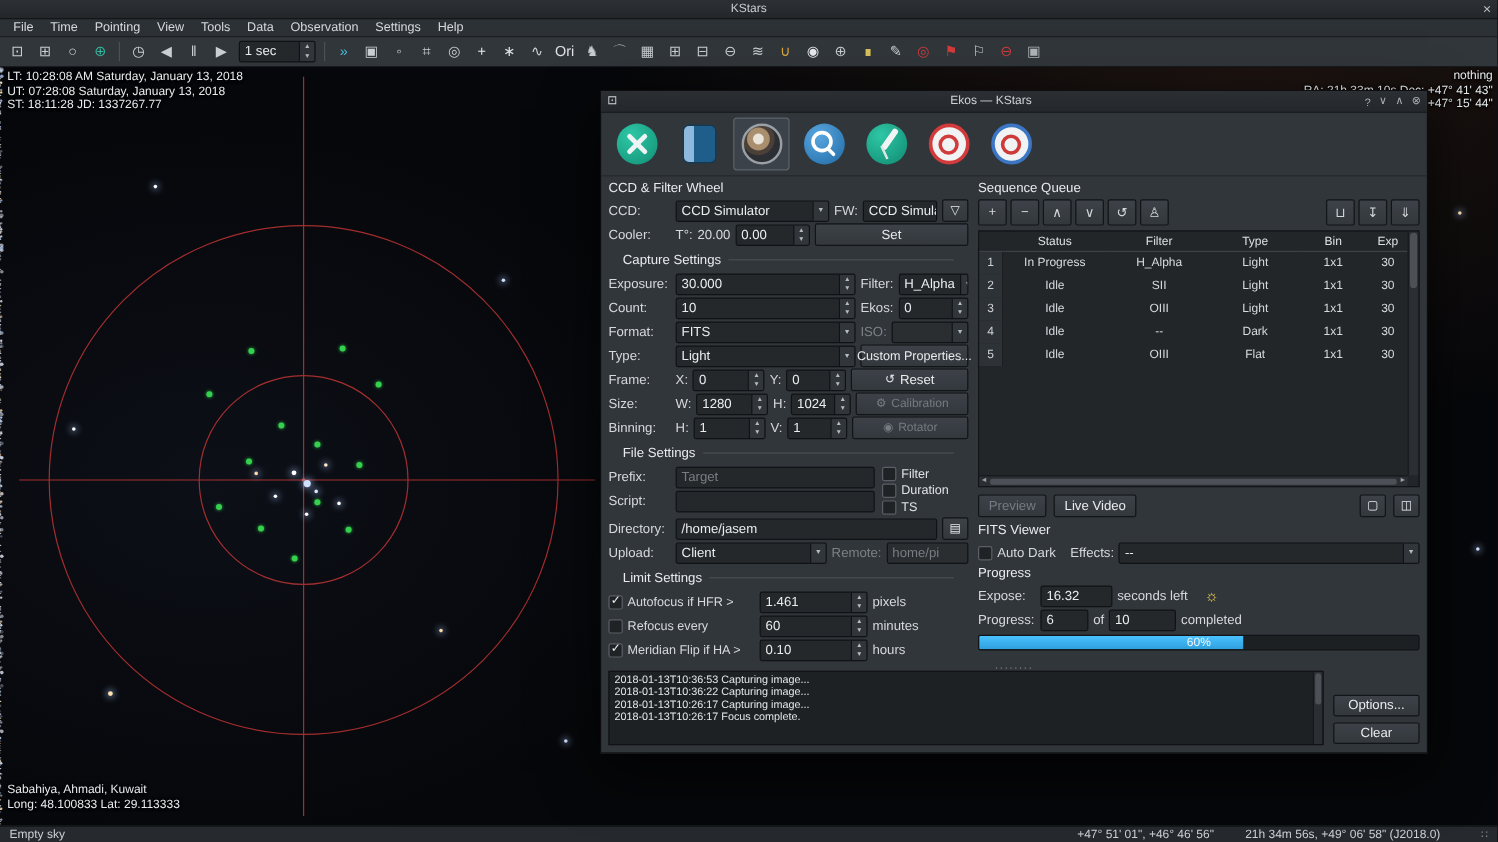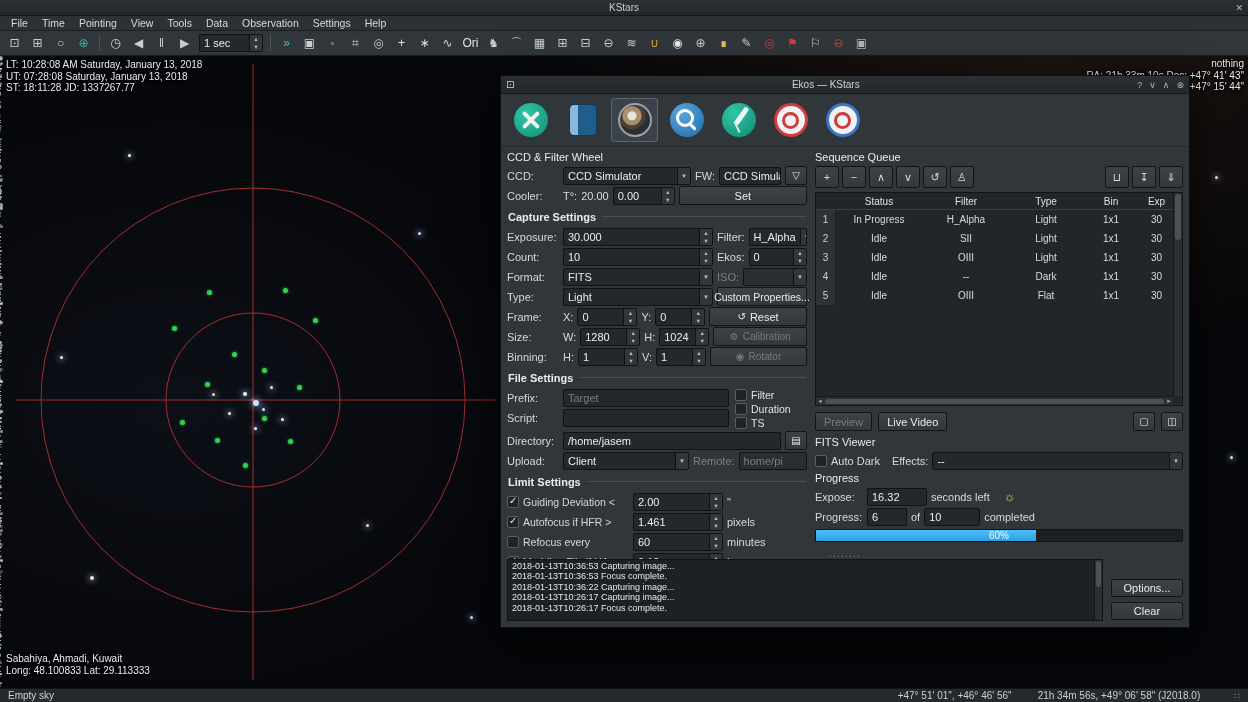--- a/index.html
+++ b/index.html
@@ -69,21 +69,21 @@
 .mi-align::before{content:"";width:11px;height:11px;border:3px solid #cc3a3a;border-radius:50%}
 
 .content{flex:1;display:flex;gap:8px;padding:3px 6px 0;min-height:0}
 .leftcol{width:300px;flex:none;display:flex;flex-direction:column}
 .rightcol{flex:1;min-width:0;display:flex;flex-direction:column}
 .gtitle{color:#e9ebed;margin:1px 0 3px;flex:none}
 .frow{display:flex;align-items:center;gap:4px;height:19px;margin-bottom:1px;flex:none}
 .lab{width:52px;flex:none;color:#d6d9dc;white-space:nowrap}
 .il{color:#d6d9dc;flex:none;white-space:nowrap}
 .spacer{flex:1}
-.sect{display:flex;align-items:center;gap:6px;font-weight:bold;color:#e9ebed;height:17px;margin:2px 1px;flex:none}
+.sect{display:flex;align-items:center;gap:6px;font-weight:normal;color:#e9ebed;height:17px;margin:2px 12px;flex:none}
 .sect::after{content:"";flex:1;height:1px;background:#484e54}
 
 .field,.spin,.combo{background:#24282b;border:1px solid #101315;border-radius:2px;height:18px;
   display:flex;align-items:center;color:#eaedef;overflow:hidden;flex:none}
 .field{padding:0 4px}
 .spin .sval{flex:1;padding:0 4px;white-space:nowrap}
 .sbtns{width:13px;align-self:stretch;border-left:1px solid #101315;background:#31363b;
   display:flex;flex-direction:column;flex:none}
 .sbtns i{flex:1;font-style:normal;font-size:5.5px;line-height:8px;text-align:center;color:#b7bcc1}
 .combo .cval{flex:1;padding:0 4px;white-space:nowrap}
@@ -955,32 +955,20 @@
         <span class="il" style="color:#7b8186">Remote:</span>
         <span class="field dis flex1">
           <span class="placeholder">home/pi</span>
         </span>
       </div>
 
       <div class="sect">Limit Settings</div>
 
       <div class="frow">
         <span class="chkbox checked"></span>
-        <span class="llab">Guiding Deviation &lt;</span>
-        <span class="spin w90">
-          <span class="sval">2.00</span>
-          <span class="sbtns">
-              <i>▲</i>
-              <i>▼</i>
-            </span>
-        </span>
-        <span class="il">"</span>
-      </div>
-      <div class="frow">
-        <span class="chkbox checked"></span>
         <span class="llab">Autofocus if HFR &gt;</span>
         <span class="spin w90">
           <span class="sval">1.461</span>
           <span class="sbtns">
               <i>▲</i>
               <i>▼</i>
             </span>
         </span>
         <span class="il">pixels</span>
       </div>
@@ -1158,21 +1146,20 @@
 
   <div class="splitter">········</div>
 
   <div class="logrow">
     <div class="logbox">
 
       <span class="log-vscroll">
           <span class="log-vthumb"></span>
         </span>
     <div class="logline">2018-01-13T10:36:53 Capturing image...</div>
-        <div class="logline">2018-01-13T10:36:53 Focus complete.</div>
         <div class="logline">2018-01-13T10:36:22 Capturing image...</div>
         <div class="logline">2018-01-13T10:26:17 Capturing image...</div>
         <div class="logline">2018-01-13T10:26:17 Focus complete.</div>
       </div>
     <div class="logbtns">
       <span class="btn">Options...</span>
       <span class="btn">Clear</span>
     </div>
   </div>
 </div>

